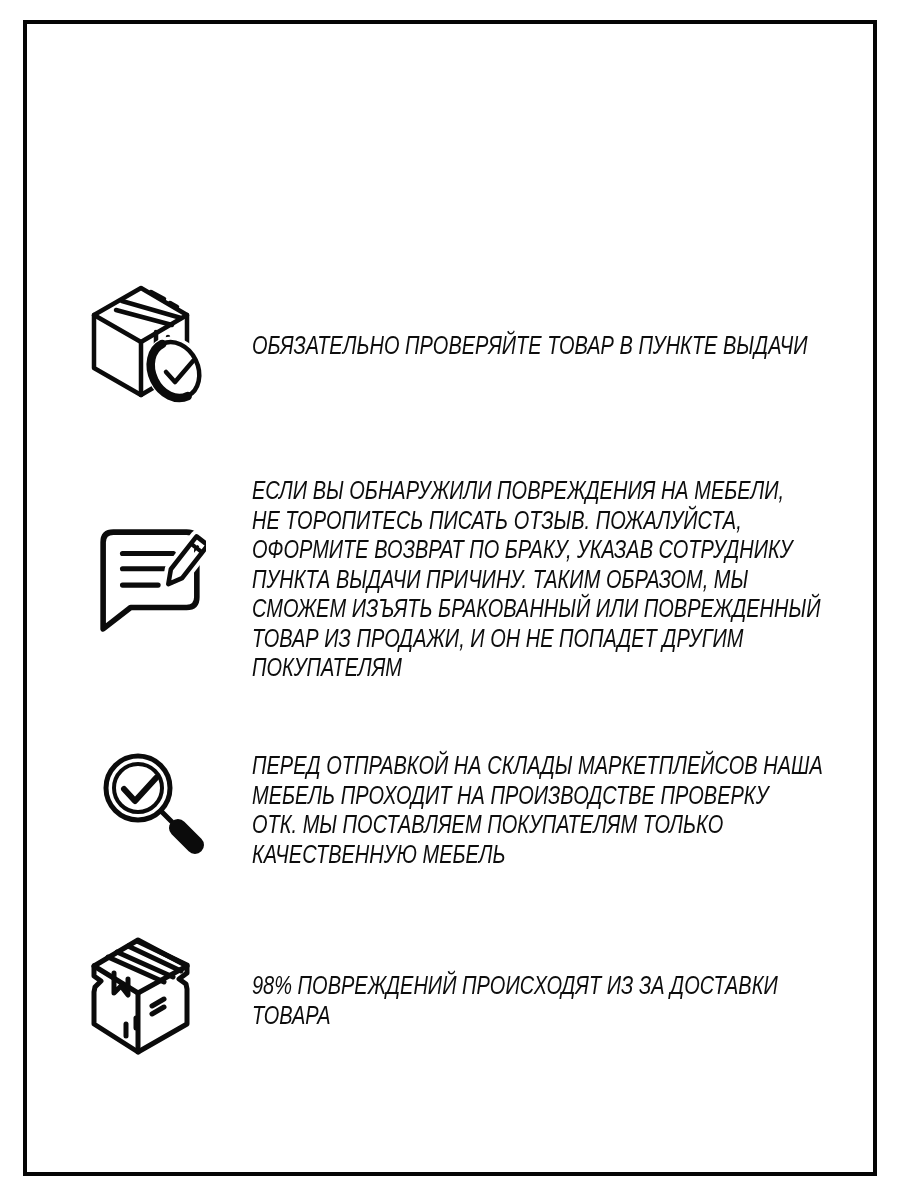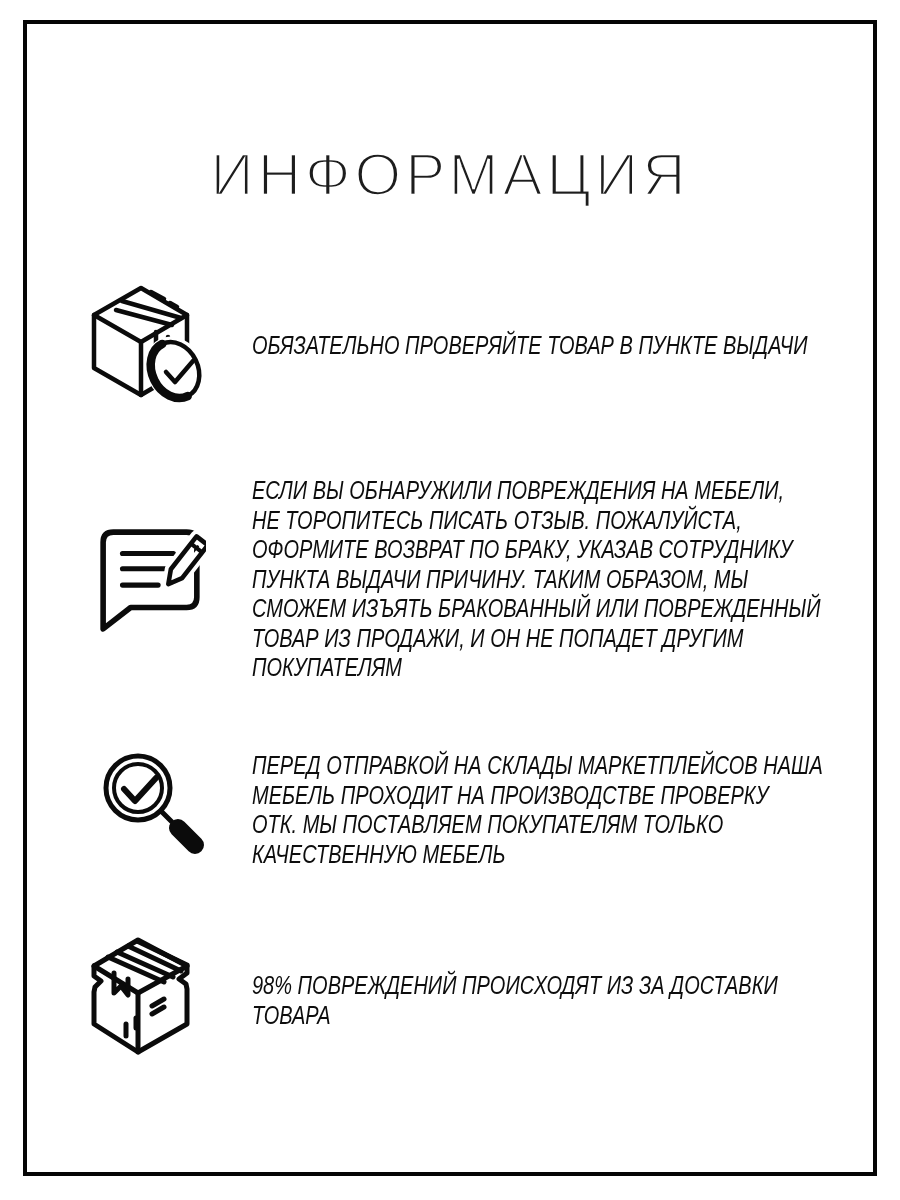--- a/index.html
+++ b/index.html
@@ -58,21 +58,20 @@
   #s3-icon { left:100px; top:750px; width:110px; height:114px; }
   #s4-icon { left:90px;  top:936px; width:102px; height:122px; }
   .ink { stroke:#0b0b0b; fill:none; stroke-linejoin:round; stroke-linecap:round; }
 </style>
 </head>
 <body>
 
 <div class="poster">
   <div class="frame"></div>
 
-  <div class="subtitle">ИНФОРМАЦИЯ</div>
 
   <div class="icon-slot" id="s1-icon">
     <svg viewBox="0 0 130 125" xmlns="http://www.w3.org/2000/svg">
       <g class="ink" stroke-width="4.5">
         <path d="M57 6 L103 33 L103 86 L57 113 L10 86 L10 33 Z"></path>
         <path d="M10 33 L57 60 L103 33"></path>
         <path d="M57 60 L57 113"></path>
         <path d="M32 28 L88 43"></path>
         <path d="M38 19 L97 36"></path>
         <path d="M72 50 L72 68 L78 61 L84 66 L84 55"></path>

